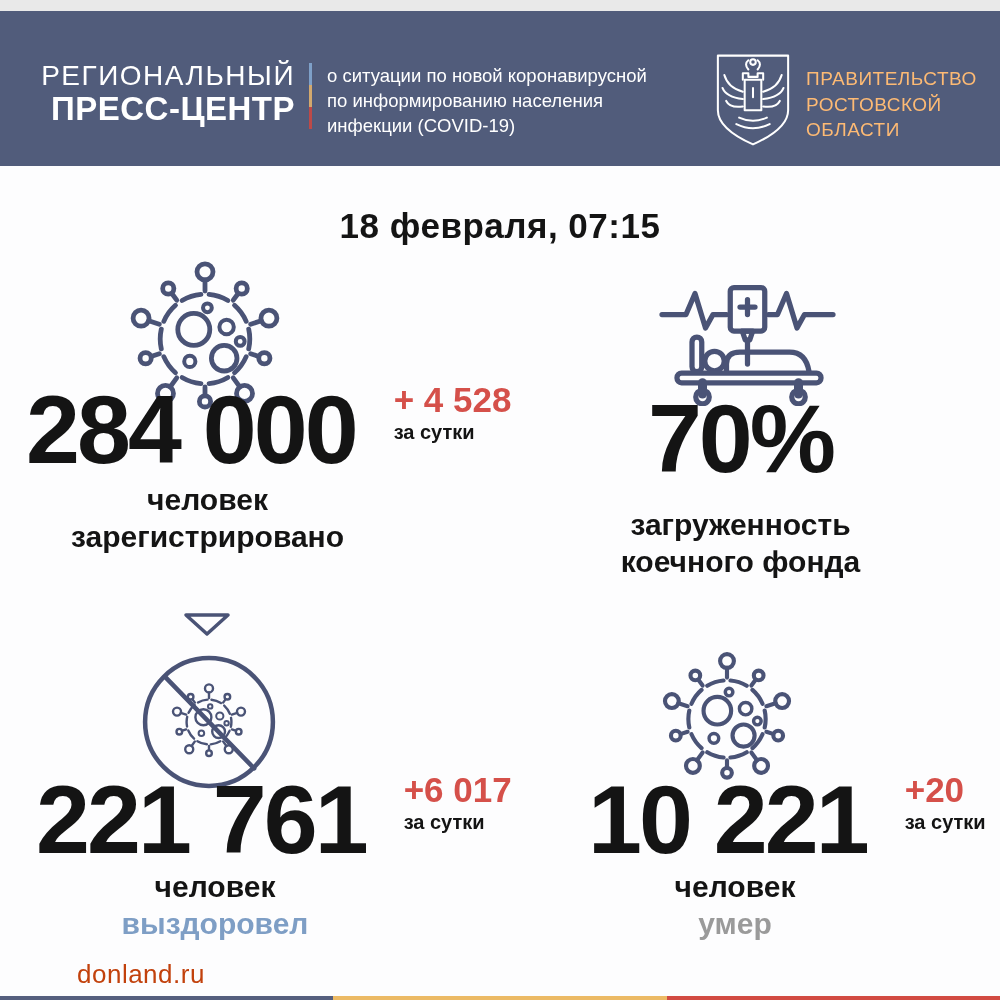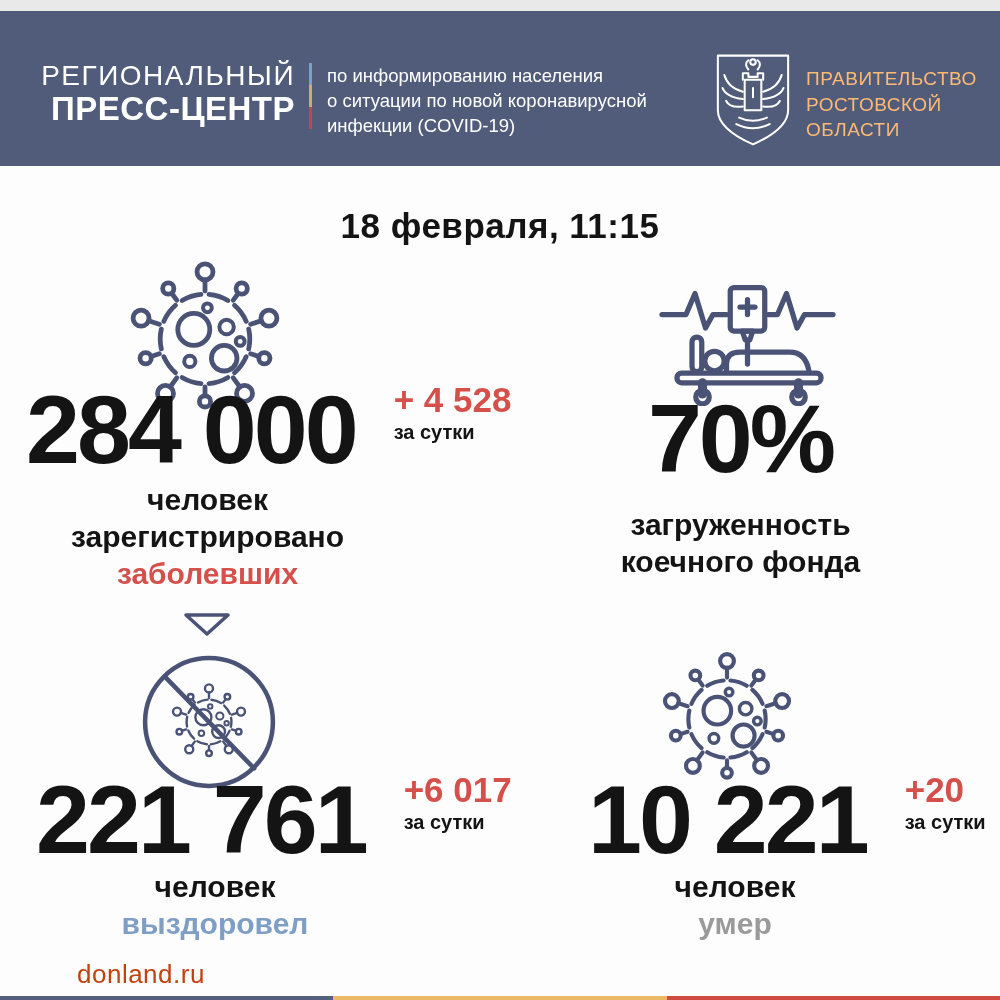--- a/index.html
+++ b/index.html
@@ -100,22 +100,22 @@
     <div class="brand">
       <div class="brand-l1">РЕГИОНАЛЬНЫЙ</div>
       <div class="brand-l2">ПРЕСС-ЦЕНТР</div>
     </div>
     <div class="divider">
         <i class="d1"></i>
         <i class="d2"></i>
         <i class="d3"></i>
       </div>
     <div class="subtitle">
+      <div>о ситуации по новой коронавирусной</div>
       <div>по информированию населения</div>
-      <div>о ситуации по новой коронавирусной</div>
       <div>инфекции (COVID-19)</div>
     </div>
     <svg class="crest" viewBox="0 0 90 106" xmlns="http://www.w3.org/2000/svg" stroke="#ffffff" stroke-width="2.2" fill="none" stroke-linecap="round" stroke-linejoin="round">
       <path d="M7,5 H83 V64 Q83,84 45,101 Q7,84 7,64 Z"></path>
       <path d="M34,31 V24 h6 v4 h10 v-4 h6 v7"></path>
       <rect x="36" y="31" width="18" height="33"></rect>
       <path d="M45,40 V50"></path>
       <path d="M34,44 Q18,40 14,26"></path>
         <path d="M34,52 Q16,50 12,40"></path>
         <path d="M34,60 Q20,62 16,54"></path>
@@ -128,36 +128,35 @@
       <path d="M30,72 Q45,79 60,72"></path>
         <path d="M27,79 Q45,88 63,79"></path>
     </svg>
     <div class="gov">
       <div>ПРАВИТЕЛЬСТВО</div>
       <div>РОСТОВСКОЙ</div>
       <div>ОБЛАСТИ</div>
     </div>
   </header>
 
-  <div class="date">18 февраля, 11:15</div>
+  <div class="date">18 февраля, 07:15</div>
 
   <svg class="icon icon-infected" viewBox="0 0 200 200" xmlns="http://www.w3.org/2000/svg">
     <use href="#virus-glyph"></use>
   </svg>
   <div class="stat-row row-infected">
     <div class="big">284 000</div>
     <div class="delta-col">
       <div class="delta">+ 4 528</div>
       <div class="period">за сутки</div>
     </div>
   </div>
   <div class="labels lab-infected">
     <div>человек</div>
     <div>зарегистрировано</div>
-    <div class="t-red">заболевших</div>
   </div>
   <svg class="icon icon-triangle" viewBox="0 0 50 27" xmlns="http://www.w3.org/2000/svg">
     <polygon points="4,4 46,4 25,23" fill="none" stroke="#4a5376" stroke-width="3.5" stroke-linejoin="round"></polygon>
   </svg>
 
   <svg class="icon icon-bed" viewBox="0 0 260 180" xmlns="http://www.w3.org/2000/svg" stroke="#4a5376" stroke-width="7" fill="none" stroke-linecap="round" stroke-linejoin="round">
     <polyline points="16,58 48,58 60,30 74,76 84,58 102,58"></polyline>
     <polyline points="158,58 170,58 182,30 196,76 206,58 244,58"></polyline>
     <rect x="107" y="22" width="46" height="58" rx="5"></rect>
     <path d="M130,38 V58 M120,48 H140"></path>

